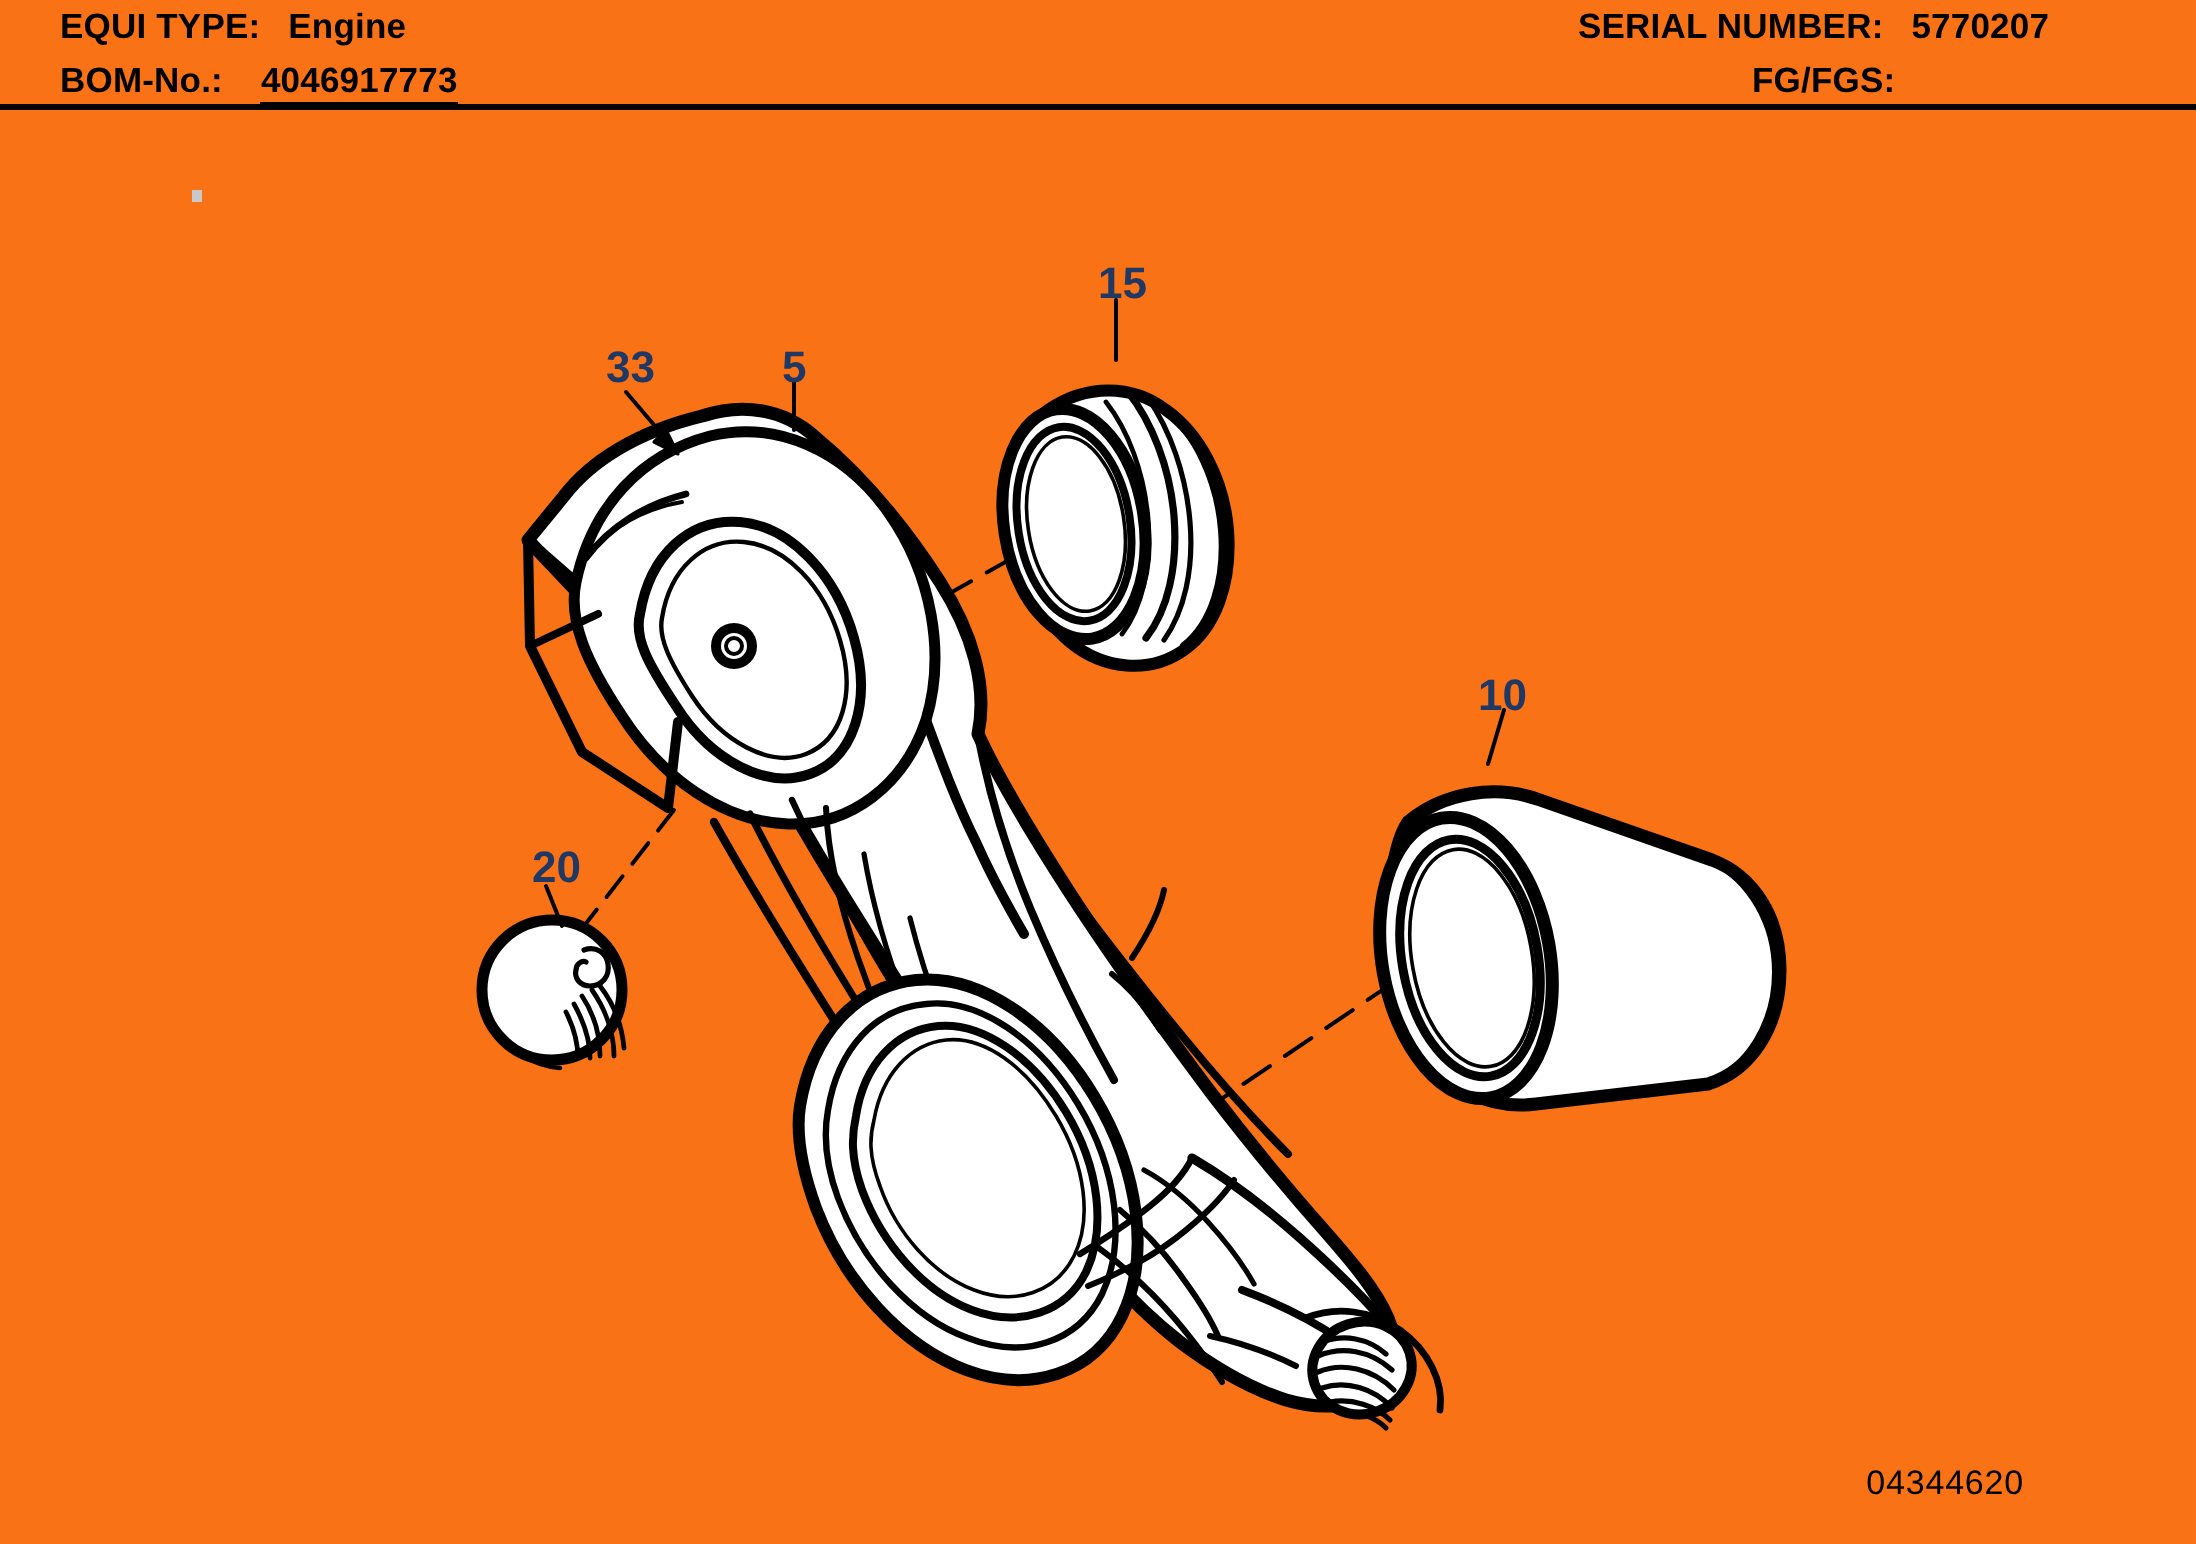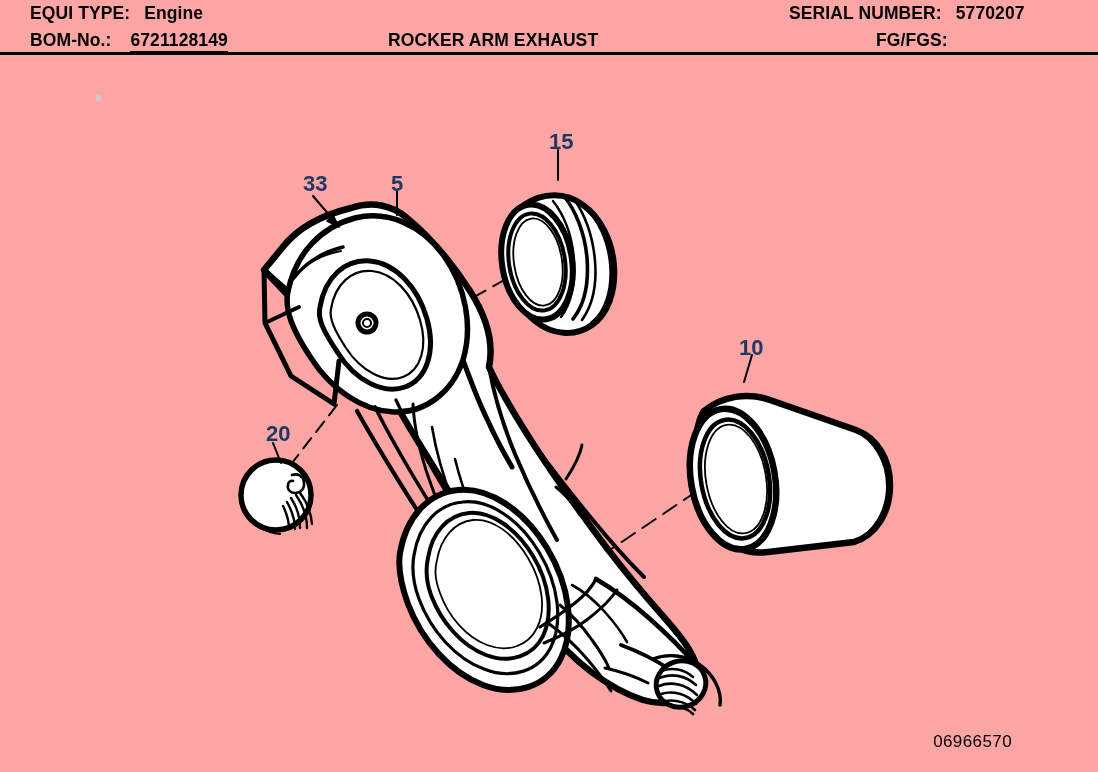--- a/index.html
+++ b/index.html
@@ -9,21 +9,21 @@
     background: #ffffff;
   }
   body {
     font-family: "Liberation Sans", sans-serif;
     color: #000000;
   }
   #page {
     position: relative;
     width: 1098px;
     height: 772px;
-    background: #fca5a5;
+    background: #f97316;
     overflow: hidden;
   }
 
   
   #header {
     position: absolute;
     left: 0;
     top: 0;
     width: 1098px;
     height: 52px;
@@ -108,24 +108,23 @@
 <div id="page">
 
   <div id="header">
 
     <div class="hdr-cell hdr-row1" style="left:30px;">
       <span class="hdr-label">EQUI TYPE:</span>
       <span class="hdr-value" style="margin-left:9px;">Engine</span>
     </div>
     <div class="hdr-cell hdr-row2" style="left:30px;">
       <span class="hdr-label">BOM-No.:</span>
-      <span class="hdr-value underline-val" style="margin-left:14px;">6721128149</span>
+      <span class="hdr-value underline-val" style="margin-left:14px;">4046917773</span>
     </div>
 
-    <div class="hdr-cell hdr-row2" style="left:388px;">ROCKER ARM EXHAUST</div>
 
     <div class="hdr-cell hdr-row1" style="left:789px;">
       <span class="hdr-label">SERIAL NUMBER:</span>
       <span class="hdr-value" style="margin-left:9px;text-align:right;">5770207</span>
     </div>
     <div class="hdr-cell hdr-row2" style="left:876px;">
       <span class="hdr-label">FG/FGS:</span>
       <span class="hdr-value" style="margin-left:8px;"></span>
     </div>
   </div>
@@ -391,15 +390,15 @@
       </g>
     </svg>
 
     <div class="callout" style="left:303px; top:118px;">33</div>
     <div class="callout" style="left:391px; top:118px;">5</div>
     <div class="callout" style="left:549px; top:76px;">15</div>
     <div class="callout" style="left:739px; top:282px;">10</div>
     <div class="callout" style="left:266px; top:368px;">20</div>
   </div>
 
-  <div id="drawing-number">06966570</div>
+  <div id="drawing-number">04344620</div>
 
 </div>
 
 </body></html>

